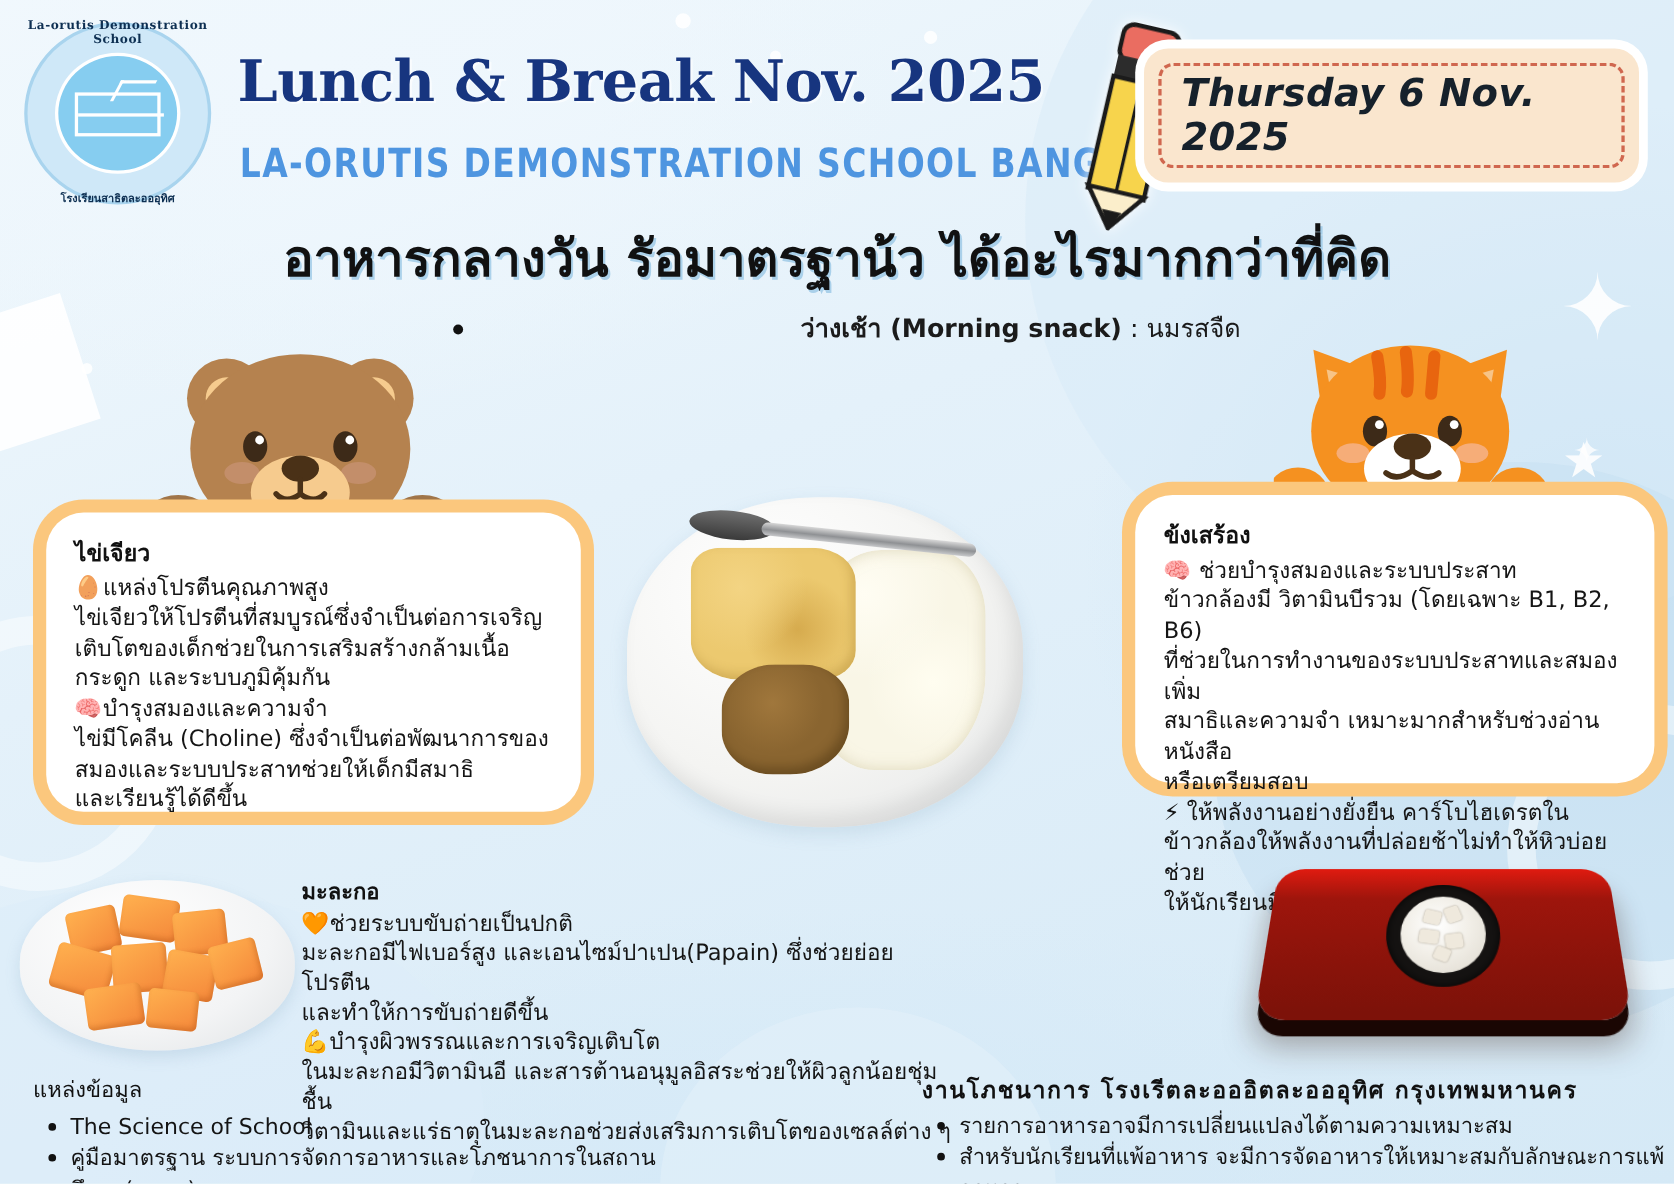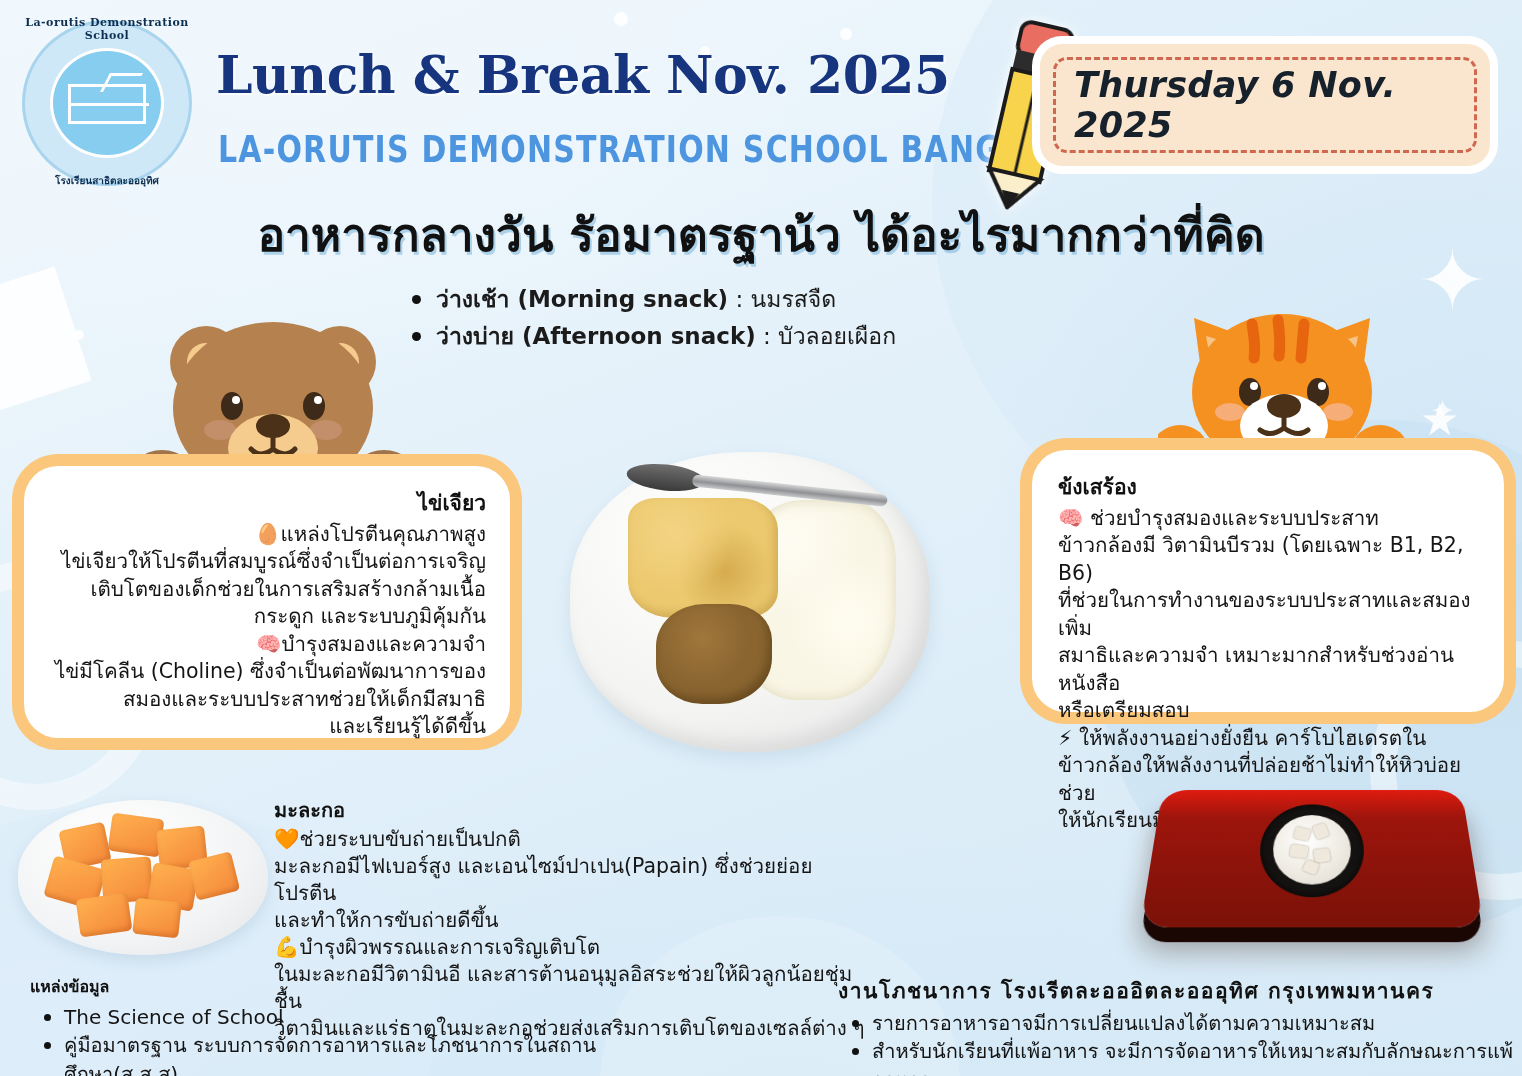--- a/index.html
+++ b/index.html
@@ -182,21 +182,21 @@
 
   
   .menu {
     position: absolute;
     left: 408px; top: 282px;
     width: 720px;
     font-size: 23px;
     color: #1b1b1b;
     line-height: 1.52;
   }
-  .menu li { list-style: none; position: relative; padding-left: 28px; margin-bottom: 2px; }
+  .menu li { list-style: none; position: relative; padding-left: 28px; margin-bottom: 2px; text-align: right; }
   .menu li:before {
     content: "";
     position: absolute; left: 4px; top: 13px;
     width: 9px; height: 9px; border-radius: 50%;
     background: #111;
   }
   .menu .lbl { font-weight: 700; }
 
   
   .card {
@@ -212,21 +212,21 @@
     color: #111;
     margin-bottom: 2px;
   }
   .card p {
     font-size: 20.5px;
     line-height: 1.34;
     color: #151515;
     white-space: pre-line;
   }
 
-  #card-egg  { left: 24px; top: 466px; width: 486px; height: 272px; text-align: right; }
+  #card-egg  { left: 42px; top: 466px; width: 486px; height: 272px; }
   #card-rice { left: 1032px; top: 450px; width: 472px; height: 262px; }
 
   
   .papaya-text {
     position: absolute;
     left: 274px; top: 794px;
     width: 600px;
   }
   .papaya-text h3 { font-size: 20px; font-weight: 700; color: #111; }
   .papaya-text p { font-size: 20.5px; line-height: 1.32; color: #151515; white-space: pre-line; }
@@ -344,21 +344,21 @@
   .footer-left {
     position: absolute;
     left: 30px; top: 974px;
     width: 680px;
   }
   .footer-right {
     position: absolute;
     left: 838px; top: 974px;
     width: 680px;
   }
-  .footer-left h4 { font-size: 16px; font-weight: 700; color: #111; margin-bottom: 4px; }
+  .footer-left h4 { font-size: 20px; font-weight: 400; color: #111; margin-bottom: 4px; }
   .footer-right h4 {
     font-size: 21px; font-weight: 700; color: #111;
     letter-spacing: 1.5px; margin-bottom: 2px;
   }
   .footer-left ul, .footer-right ul { list-style: none; }
   .footer-left li, .footer-right li {
     position: relative;
     padding-left: 34px;
     font-size: 20px;
     line-height: 1.42;
@@ -419,23 +419,20 @@
   <div class="date-badge">
     <div class="dash"></div>
     <div class="date-text">Thursday 6 Nov. 2025</div>
   </div>
 
   <div class="headline">อาหารกลางวัน รัอมาตรฐาน้ว ได้อะไรมากกว่าที่คิด</div>
 
   <ul class="menu">
     <li>
       <span class="lbl">ว่างเช้า (Morning snack)</span><span> : </span><span>นมรสจืด</span>
-    </li>
-    <li>
-      <span class="lbl">ว่างบ่าย (Afternoon snack)</span><span> : </span><span>บัวลอยเผือก</span>
     </li>
   </ul>
 
   <svg id="bear" class="mascot" viewBox="0 0 290 210">
     <ellipse cx="34" cy="178" rx="34" ry="28" fill="#a07549"></ellipse>
     <ellipse cx="256" cy="178" rx="34" ry="28" fill="#a07549"></ellipse>
     <circle cx="78" cy="62" r="36" fill="#b5824f"></circle>
     <circle cx="212" cy="62" r="36" fill="#b5824f"></circle>
     <circle cx="78" cy="62" r="19" fill="#f6cb8e"></circle>
     <circle cx="212" cy="62" r="19" fill="#f6cb8e"></circle>

